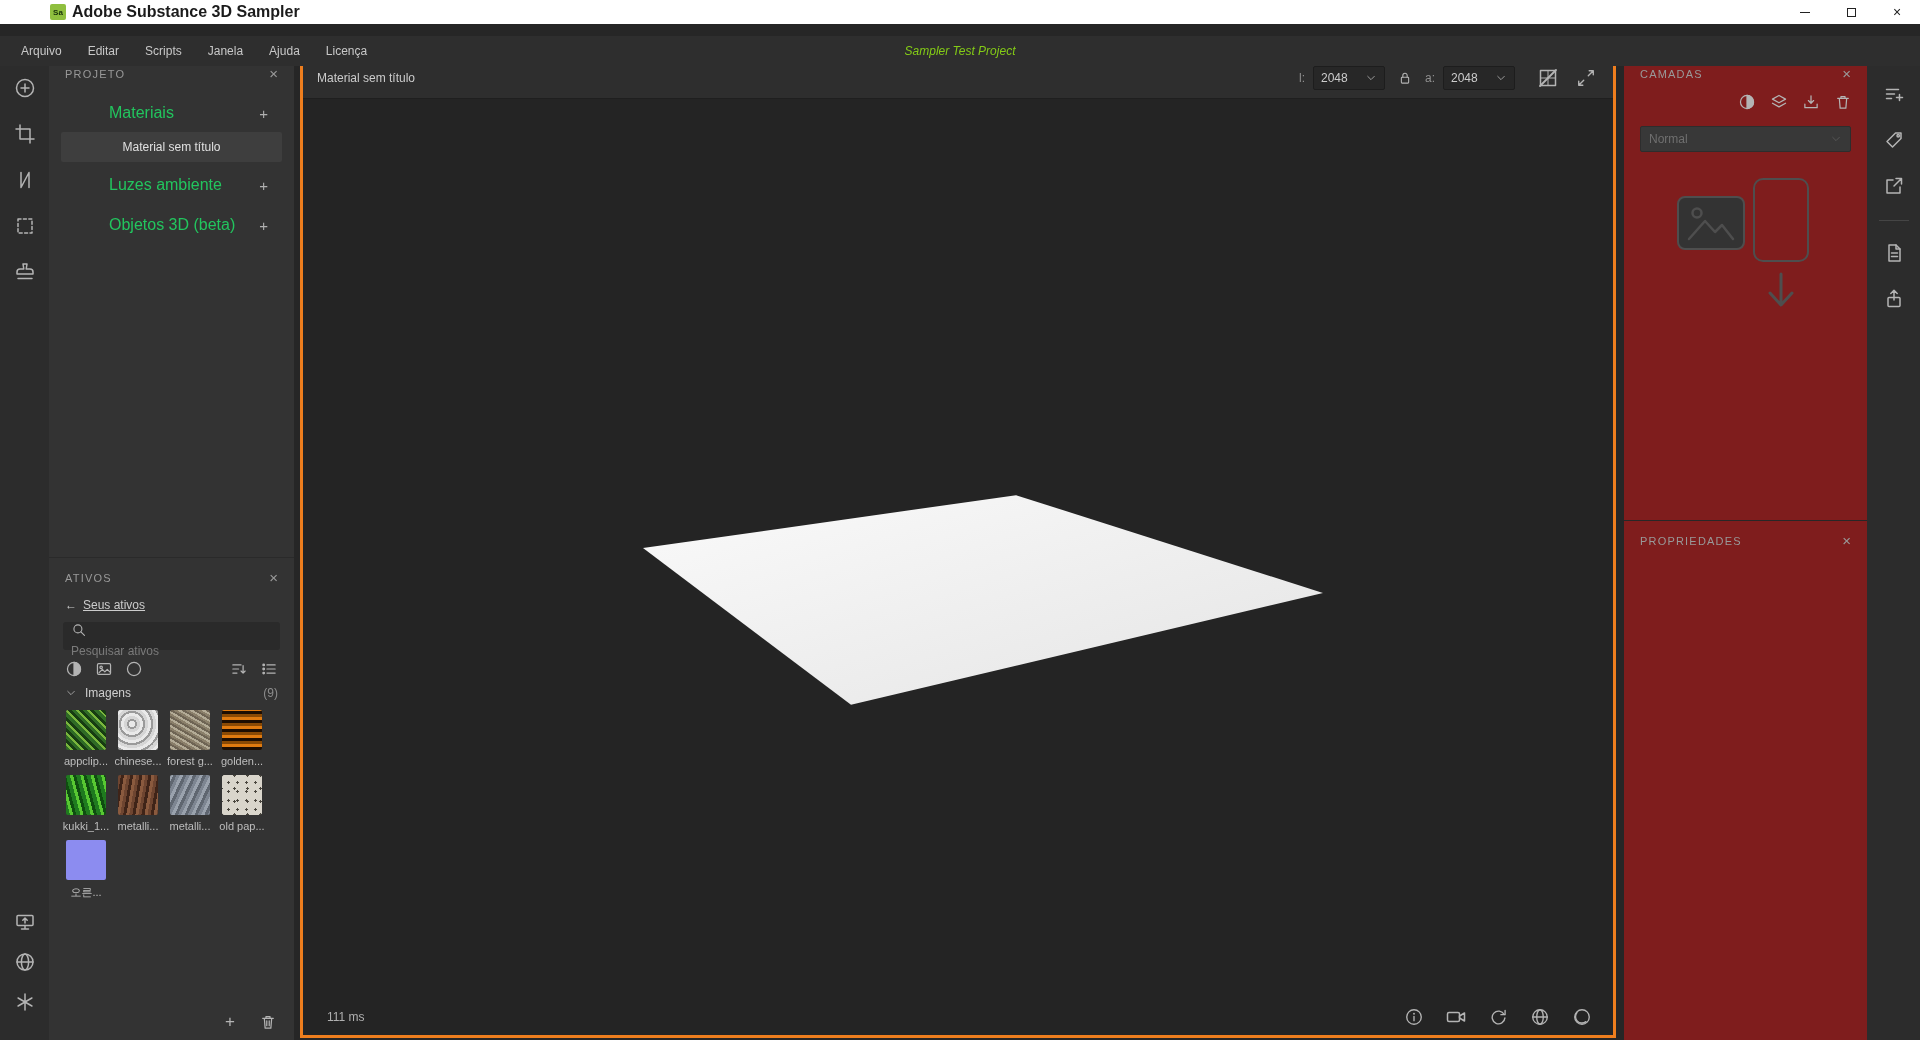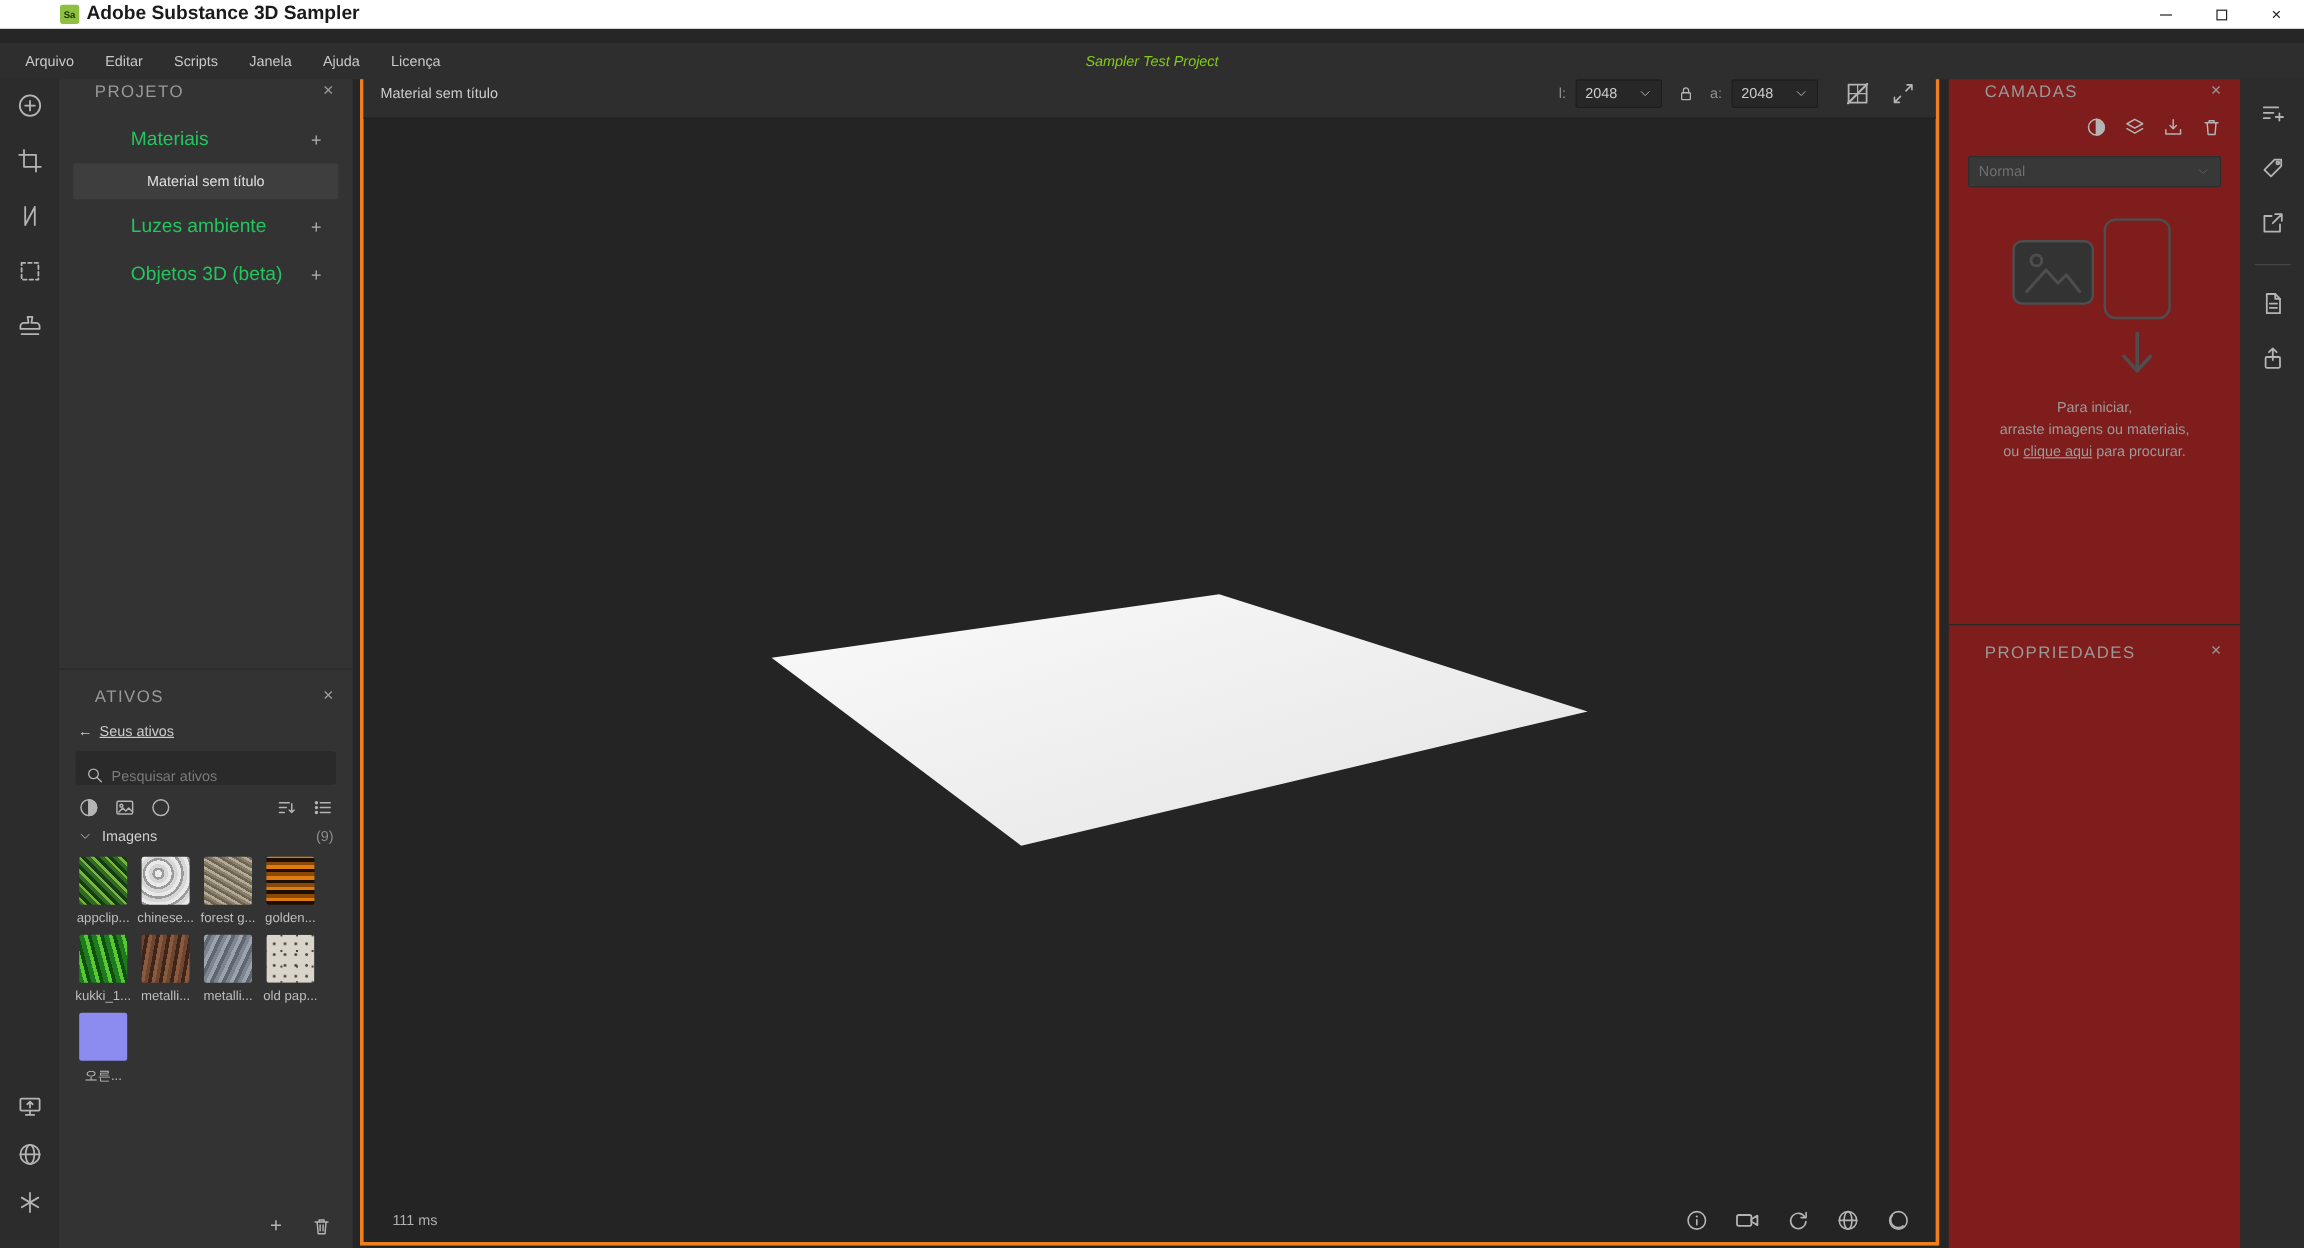--- a/index.html
+++ b/index.html
@@ -31,35 +31,35 @@
   .tool-left { position:absolute; left:0; top:54px; bottom:0; width:49px; background:#2c2c2c;
     display:flex; flex-direction:column; align-items:center; padding:20px 0 12px; }
   .tool-left .icon { width:28px; height:28px; margin-bottom:18px; }
   .tool-left .spacer { margin-top:auto; }
   .tool-left .icon.bottom { margin-bottom:12px; }
 
   
   .panel-left { position:absolute; left:49px; top:54px; bottom:0; width:245px; background:#333333; }
   .drag-handle { position:absolute; top:3px; left:50%; transform:translateX(-50%); width:28px; height:2px; background:#4d4d4d; }
   .panel-header { display:flex; align-items:center; padding:14px 16px 10px; }
-  .panel-title { font-size:14px; letter-spacing:1.2px; color:#999999;margin-left:14px; }
+  .panel-title { font-size:11px; letter-spacing:1.2px; color:#999999; }
   .panel-close { margin-left:auto; color:#9a9a9a; font-size:15px; line-height:12px; }
 
   .projeto { position:relative; height:503px; }
   .group-row { display:flex; align-items:center; padding:0 26px 0 16px; height:34px; margin-top:6px; }
   .group-label { color:#22c55e; font-size:16px;margin-left:44px; }
   .plus-btn { margin-left:auto; color:#b0b0b0; font-size:15px; }
   .material-item { margin:2px 12px 6px; height:30px; background:#3e3e3e; border-radius:2px;
     display:flex; align-items:center; justify-content:center; color:#e0e0e0; font-size:12px; }
 
   .ativos { position:absolute; left:0; top:503px; right:0; bottom:0; border-top:1px solid #2a2a2a; }
   .back-link { display:flex; align-items:center; gap:6px; padding:4px 16px 0; color:#cccccc; }
   .back-link .lbl { text-decoration:underline; font-size:12px; }
   .search-box { margin:10px 14px 0; height:28px; background:#2a2a2a; border-radius:3px;
-    display:flex; align-items:flex-end; padding:0 8px; gap:6px; }
+    display:flex; align-items:flex-start; padding:0 8px; gap:6px;flex-direction:column; }
   .search-box input { flex:1; background:transparent; border:none; outline:none; color:#cccccc; font-size:12px;
     font-family:"Liberation Sans", sans-serif; }
   .search-box input::placeholder { color:#7a7a7a; }
   .filter-row { display:flex; align-items:center; padding:10px 16px 2px; gap:12px; }
   .filter-row .right { margin-left:auto; display:flex; gap:12px; }
   .filter-row .icon { width:18px; height:18px; }
 
   .asset-grid { display:flex; flex-wrap:wrap; padding:8px 10px 0 12px; }
   .asset-cell { width:50px; margin:0 2px 8px 0; display:flex; flex-direction:column; align-items:center; }
   .thumb { width:40px; height:40px; border-radius:2px; }
@@ -495,27 +495,20 @@
             <circle cx="14" cy="12" r="4.5"></circle>
             <path d="M6 38 22 20l10 11 7-7 11 14"></path>
           </svg>
       </div>
       <div class="shape-arrow">
         <svg width="32" height="42" viewBox="0 0 32 42">
             <path d="M16 2v28M5 21l11 12 11-12"></path>
           </svg>
       </div>
     </div>
-    <div class="empty-text">
-      <div>Para iniciar,</div>
-      <div>arraste imagens ou materiais,</div>
-      <div>
-        <span>ou </span><span class="link">clique aqui</span><span> para procurar.</span>
-      </div>
-    </div>
   </div>
 
   <div class="propriedades">
     <div class="panel-header">
       <span class="panel-title">PROPRIEDADES</span>
       <span class="panel-close">×</span>
     </div>
   </div>
 </div>
 

